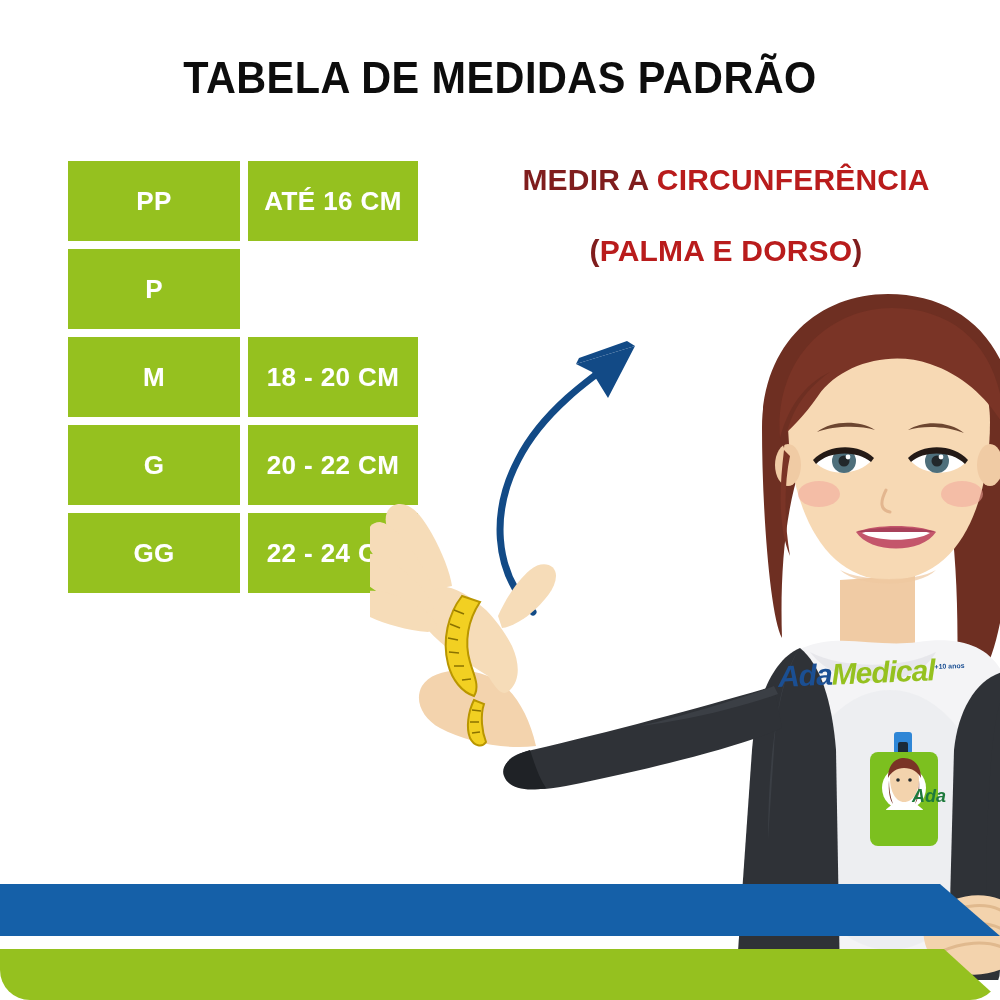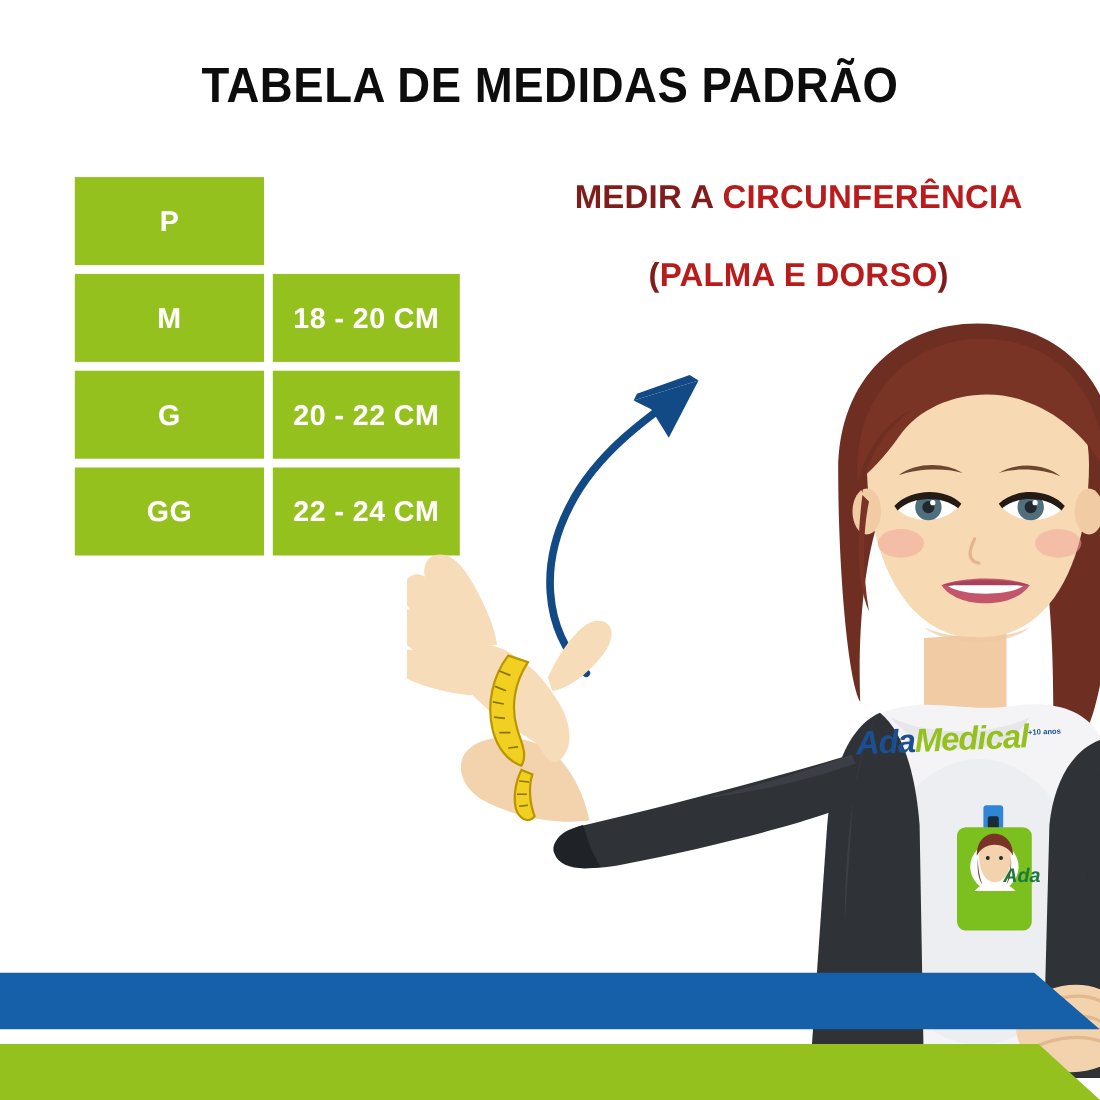--- a/index.html
+++ b/index.html
@@ -1,20 +1,20 @@
 <!DOCTYPE html>
 <html><head>
 <meta charset="utf-8">
 <title>Tabela de Medidas</title>
 <style>
   * { margin:0; padding:0; box-sizing:border-box; }
   html,body { width:1000px; height:1000px; background:#ffffff; overflow:hidden; }
   body { font-family:"Liberation Sans", sans-serif; position:relative; }
 
-  #stage { position:relative; width:1000px; height:1000px; background:#fff; overflow:hidden; }
+  #stage { position:relative; width:1000px; height:1000px; background:#fff; overflow:hidden;border-radius:30px; }
 
   
   .page-title{
     position:absolute; top:52px; left:0; width:1000px;
     text-align:center;
     font-family:"Liberation Sans", sans-serif;
     font-weight:700;
     font-size:45px;
     letter-spacing:0.5px;
     color:#0d0d0d;
@@ -88,20 +88,24 @@
 </style>
 </head>
 <body>
 
 <div id="stage">
 
   <div class="page-title">TABELA DE MEDIDAS PADRÃO</div>
 
   <div class="size-table">
 
+    <div class="size-row">
+      <div class="size-cell cell-size">PP</div>
+      <div class="size-cell cell-range">ATÉ 16 CM</div>
+    </div>
 
     <div class="size-row">
       <div class="size-cell cell-size">P</div>
     </div>
 
     <div class="size-row">
       <div class="size-cell cell-size">M</div>
       <div class="size-cell cell-range">18 - 20 CM</div>
     </div>
 

